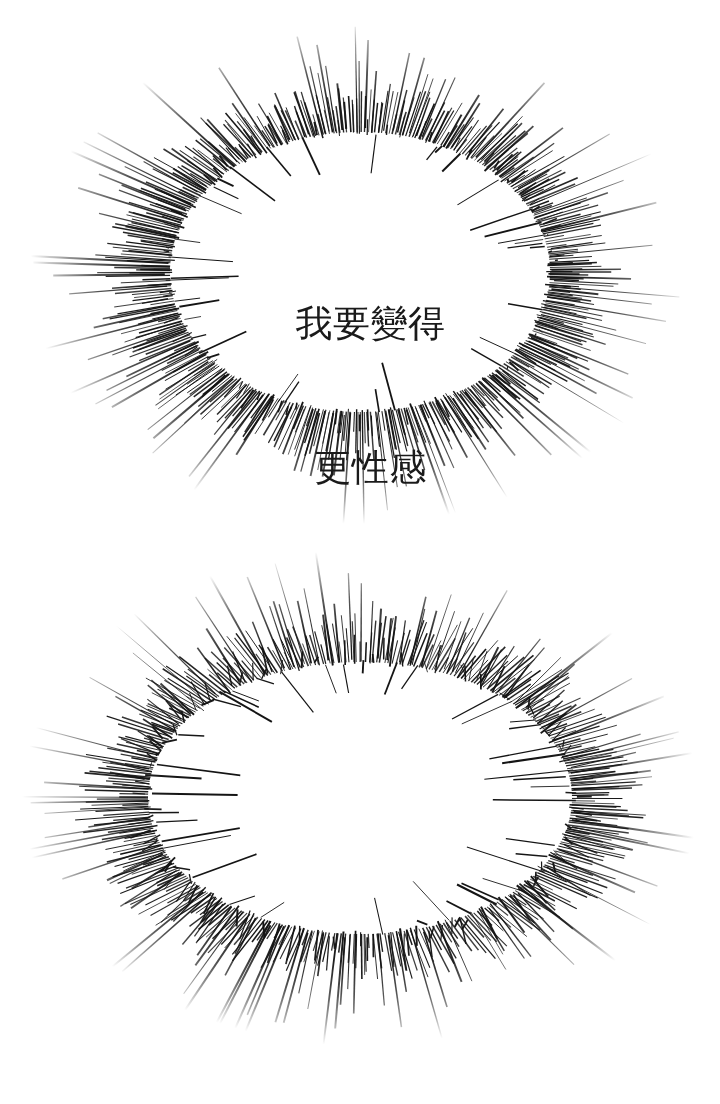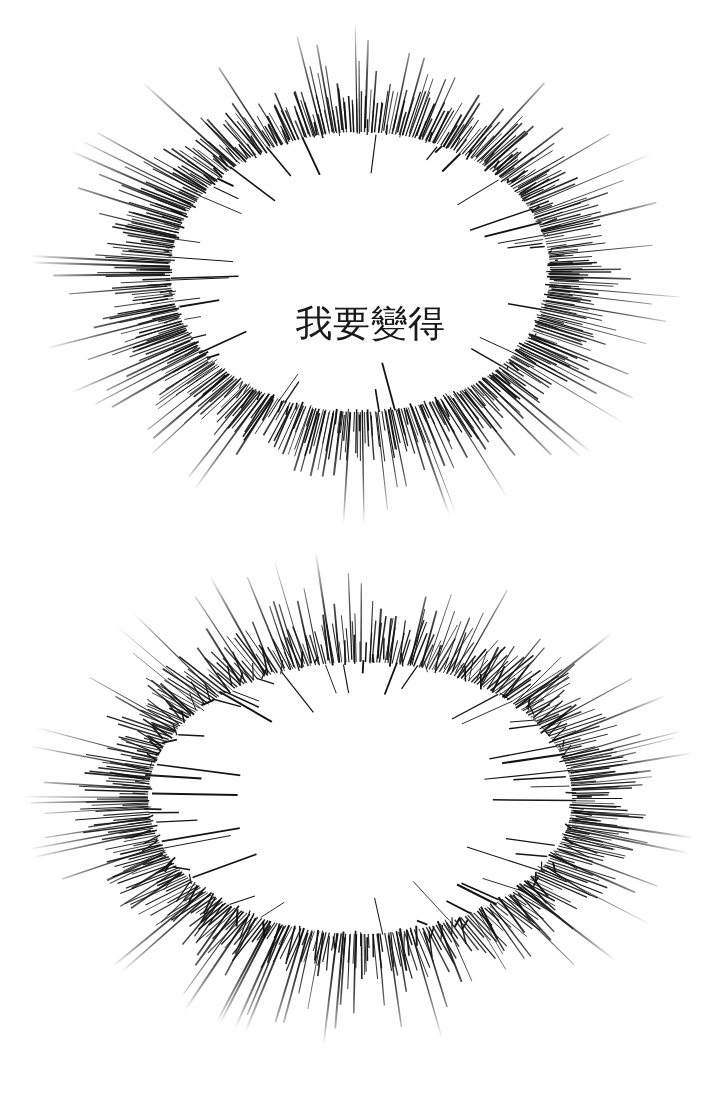--- a/index.html
+++ b/index.html
@@ -716,20 +716,21 @@
           <line x1="548.93" y1="257.19" x2="573.43" y2="255.27" stroke-width="1.17" stroke-opacity="0.92"></line>
           <line x1="549.21" y1="259.27" x2="591.88" y2="256.40" stroke-width="1.01" stroke-opacity="0.91"></line>
           <line x1="549.54" y1="262.31" x2="589.07" y2="260.29" stroke-width="1.26" stroke-opacity="0.98"></line>
           <line x1="549.72" y1="264.44" x2="596.90" y2="262.56" stroke-width="1.58" stroke-opacity="0.97"></line>
           <line x1="549.90" y1="267.51" x2="601.38" y2="266.30" stroke-width="0.92" stroke-opacity="0.90"></line>
           <line x1="549.97" y1="269.46" x2="582.26" y2="269.03" stroke-width="1.60" stroke-opacity="0.92"></line>
         </g>
       </svg>
     <div class="caption" id="caption-1">
       <span class="line">我要變得</span>
+      <span class="line">更性感</span>
     </div>
   </section>
 
   <section class="panel" id="panel-2">
     <svg class="burst-svg" id="burst-2" viewBox="0 0 720 552" preserveAspectRatio="none" aria-hidden="true">
         <defs>
           <radialGradient id="burst-2-fade" gradientUnits="userSpaceOnUse" cx="360" cy="246" r="338" gradientTransform="translate(0,246) scale(1,0.7337278106508875) translate(0,-246)">
             <stop offset="0%" stop-color="#141414" stop-opacity="1"></stop>
             <stop offset="52%" stop-color="#141414" stop-opacity="1"></stop>
             <stop offset="66%" stop-color="#141414" stop-opacity="0.96"></stop>

